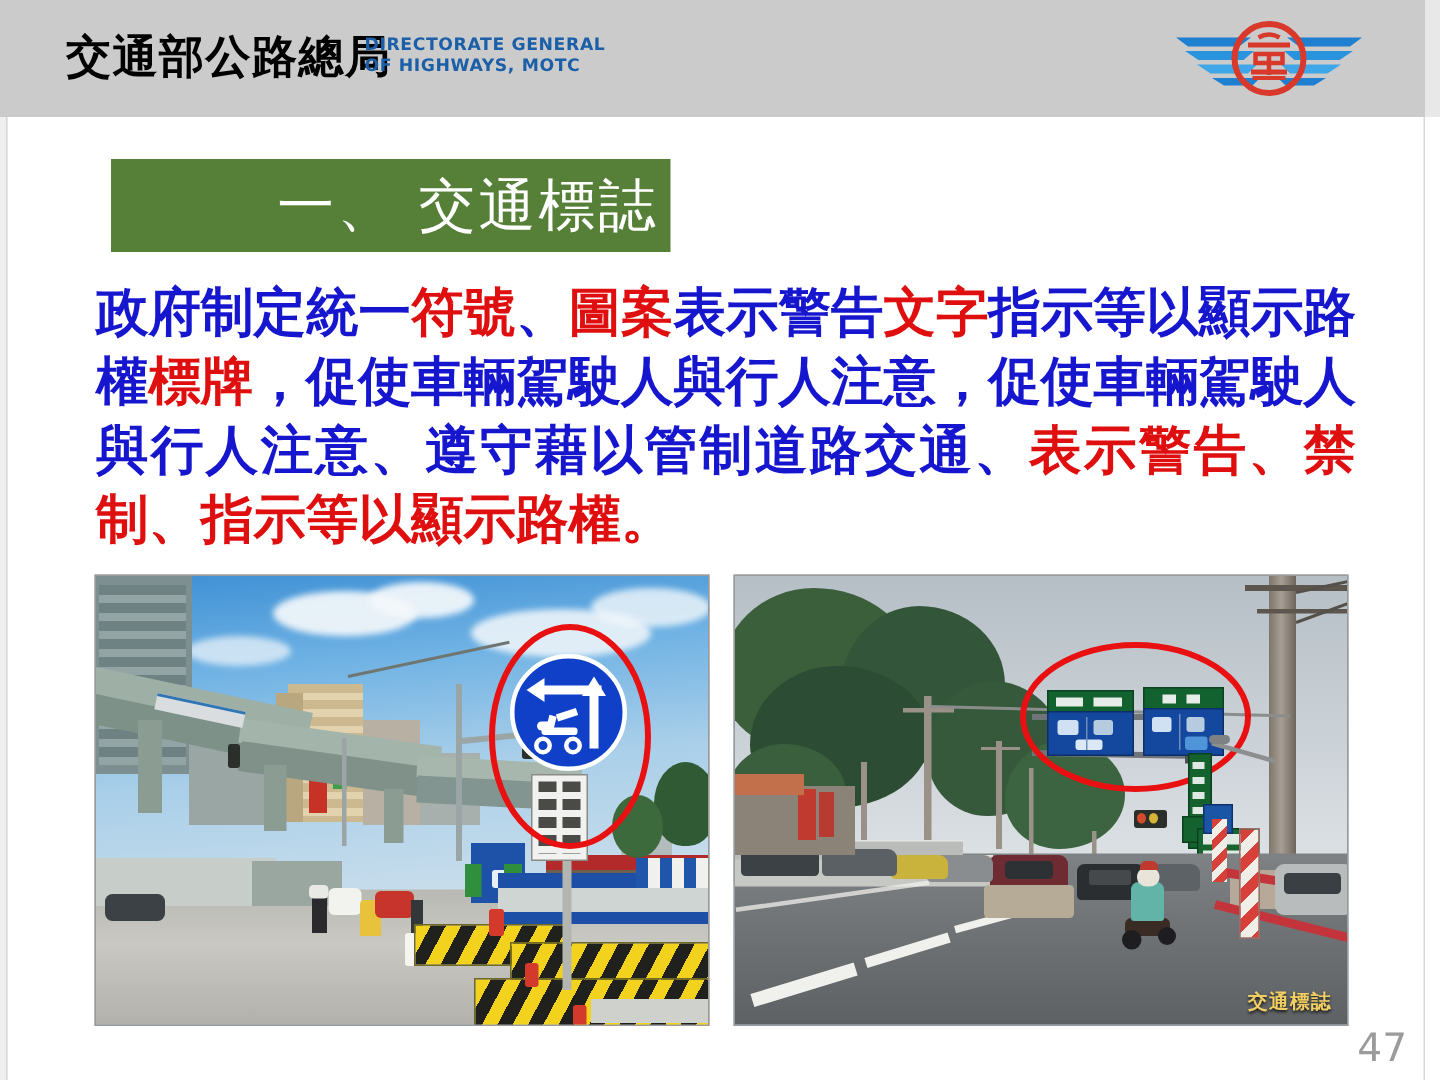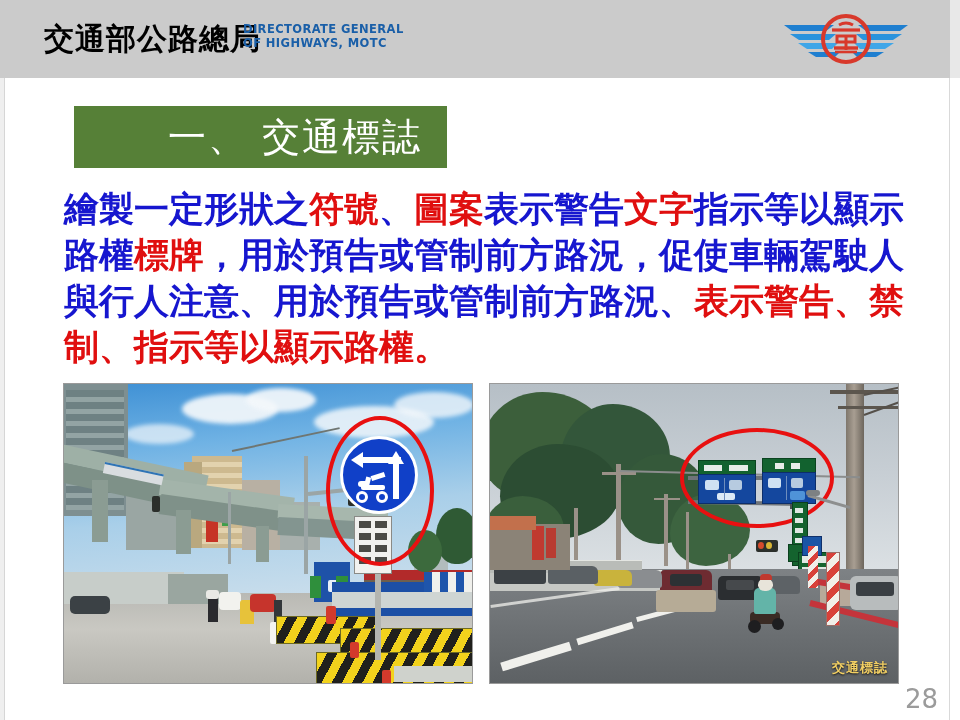--- a/index.html
+++ b/index.html
@@ -36,21 +36,21 @@
   .logo{position:absolute;left:782px;top:8px;width:128px;height:62px;}
 
   
   .title-box{
     position:absolute;left:74px;top:106px;width:373px;height:62px;
     background:#568037;
   }
   .title-text{
     position:absolute;left:0;top:0;width:100%;height:100%;
     display:flex;align-items:center;justify-content:flex-end;
-    padding-right:25px;box-sizing:border-box;
+    padding-right:8px;box-sizing:border-box;
     color:#ffffff;font-size:38px;line-height:44px;
     font-family:"DejaVu Sans","Liberation Sans",sans-serif;
     letter-spacing:2px;white-space:nowrap;
   }
 
   
   .body-text{
     position:absolute;left:64px;top:186px;width:840px;
     font-size:35px;line-height:46px;font-weight:bold;
     color:#1616cf;
@@ -161,21 +161,21 @@
     </div>
   </div>
   <div class="header-edge"></div>
   <div class="frame-left"></div>
   <div class="frame-right"></div>
 
   <div class="title-box">
     <div class="title-text">一、 交通標誌</div>
   </div>
 
-  <div class="body-text" id="body-paragraph"><span class="b">繪製一定形狀之</span><span class="r">符號</span><span class="b">、</span><span class="r">圖案</span><span class="b">表示警告</span><span class="r">文字</span><span class="b">指示等以顯示路權</span><span class="r">標牌</span><span class="b">，用於預告或管制前方路況，促使車輛駕駛人與行人注意、用於預告或管制前方路況、</span><span class="r">表示警告、禁制、指示等以顯示路權。</span></div>
+  <div class="body-text" id="body-paragraph"><span class="b">政府制定統一</span><span class="r">符號</span><span class="b">、</span><span class="r">圖案</span><span class="b">表示警告</span><span class="r">文字</span><span class="b">指示等以顯示路權</span><span class="r">標牌</span><span class="b">，促使車輛駕駛人與行人注意，促使車輛駕駛人與行人注意、遵守藉以管制道路交通、</span><span class="r">表示警告、禁制、指示等以顯示路權。</span></div>
 
   <div class="photo photo-left">
     <div class="photo-inner">
 
       <div class="lp-sky"></div>
       <div class="cloud" style="left:118px;top:10px;width:96px;height:30px;"></div>
       <div class="cloud" style="left:182px;top:4px;width:70px;height:24px;"></div>
       <div class="cloud" style="left:250px;top:22px;width:120px;height:32px;opacity:.85;"></div>
       <div class="cloud" style="left:330px;top:8px;width:80px;height:26px;opacity:.8;"></div>
       <div class="cloud" style="left:60px;top:40px;width:70px;height:20px;opacity:.7;"></div>
@@ -392,15 +392,15 @@
 
       <div style="position:absolute;left:0px;top:140px;width:80px;height:46px;background:#8b8377;"></div>
       <div style="position:absolute;left:42px;top:142px;width:12px;height:34px;background:#c03a30;"></div>
       <div style="position:absolute;left:56px;top:144px;width:10px;height:30px;background:#b83b31;"></div>
       <div style="position:absolute;left:0px;top:132px;width:46px;height:14px;background:#c2704c;"></div>
 
       <div class="watermark">交通標誌</div>
     </div>
   </div>
 
-  <div class="page-num">28</div>
+  <div class="page-num">47</div>
 
 </div>
 
 </body></html>

